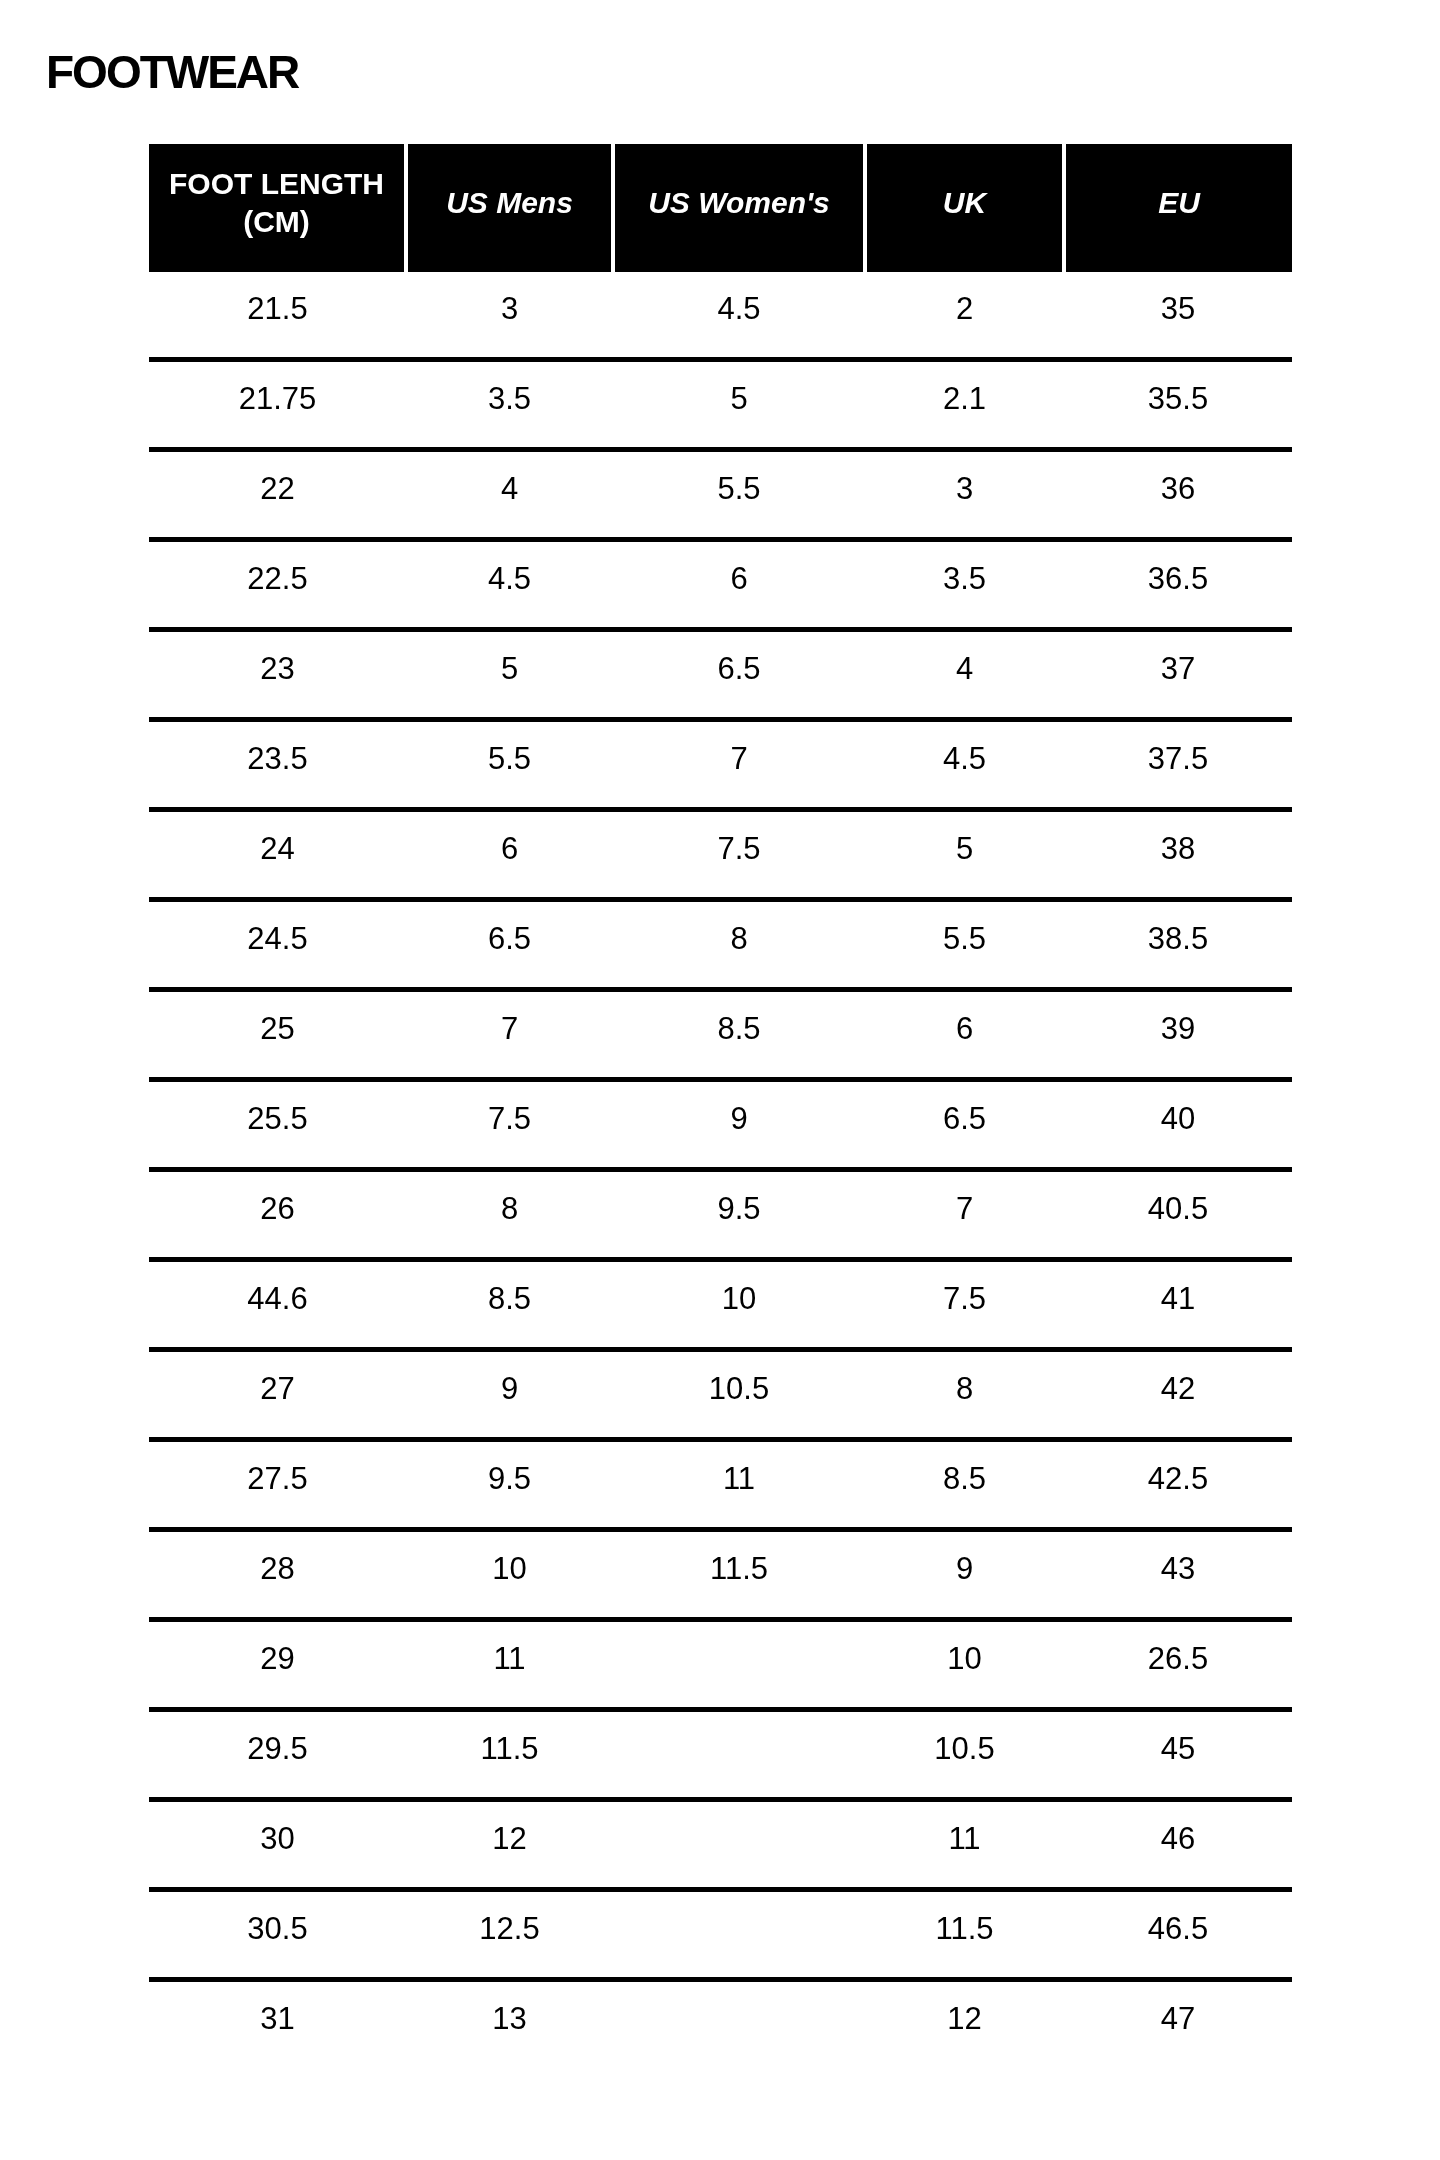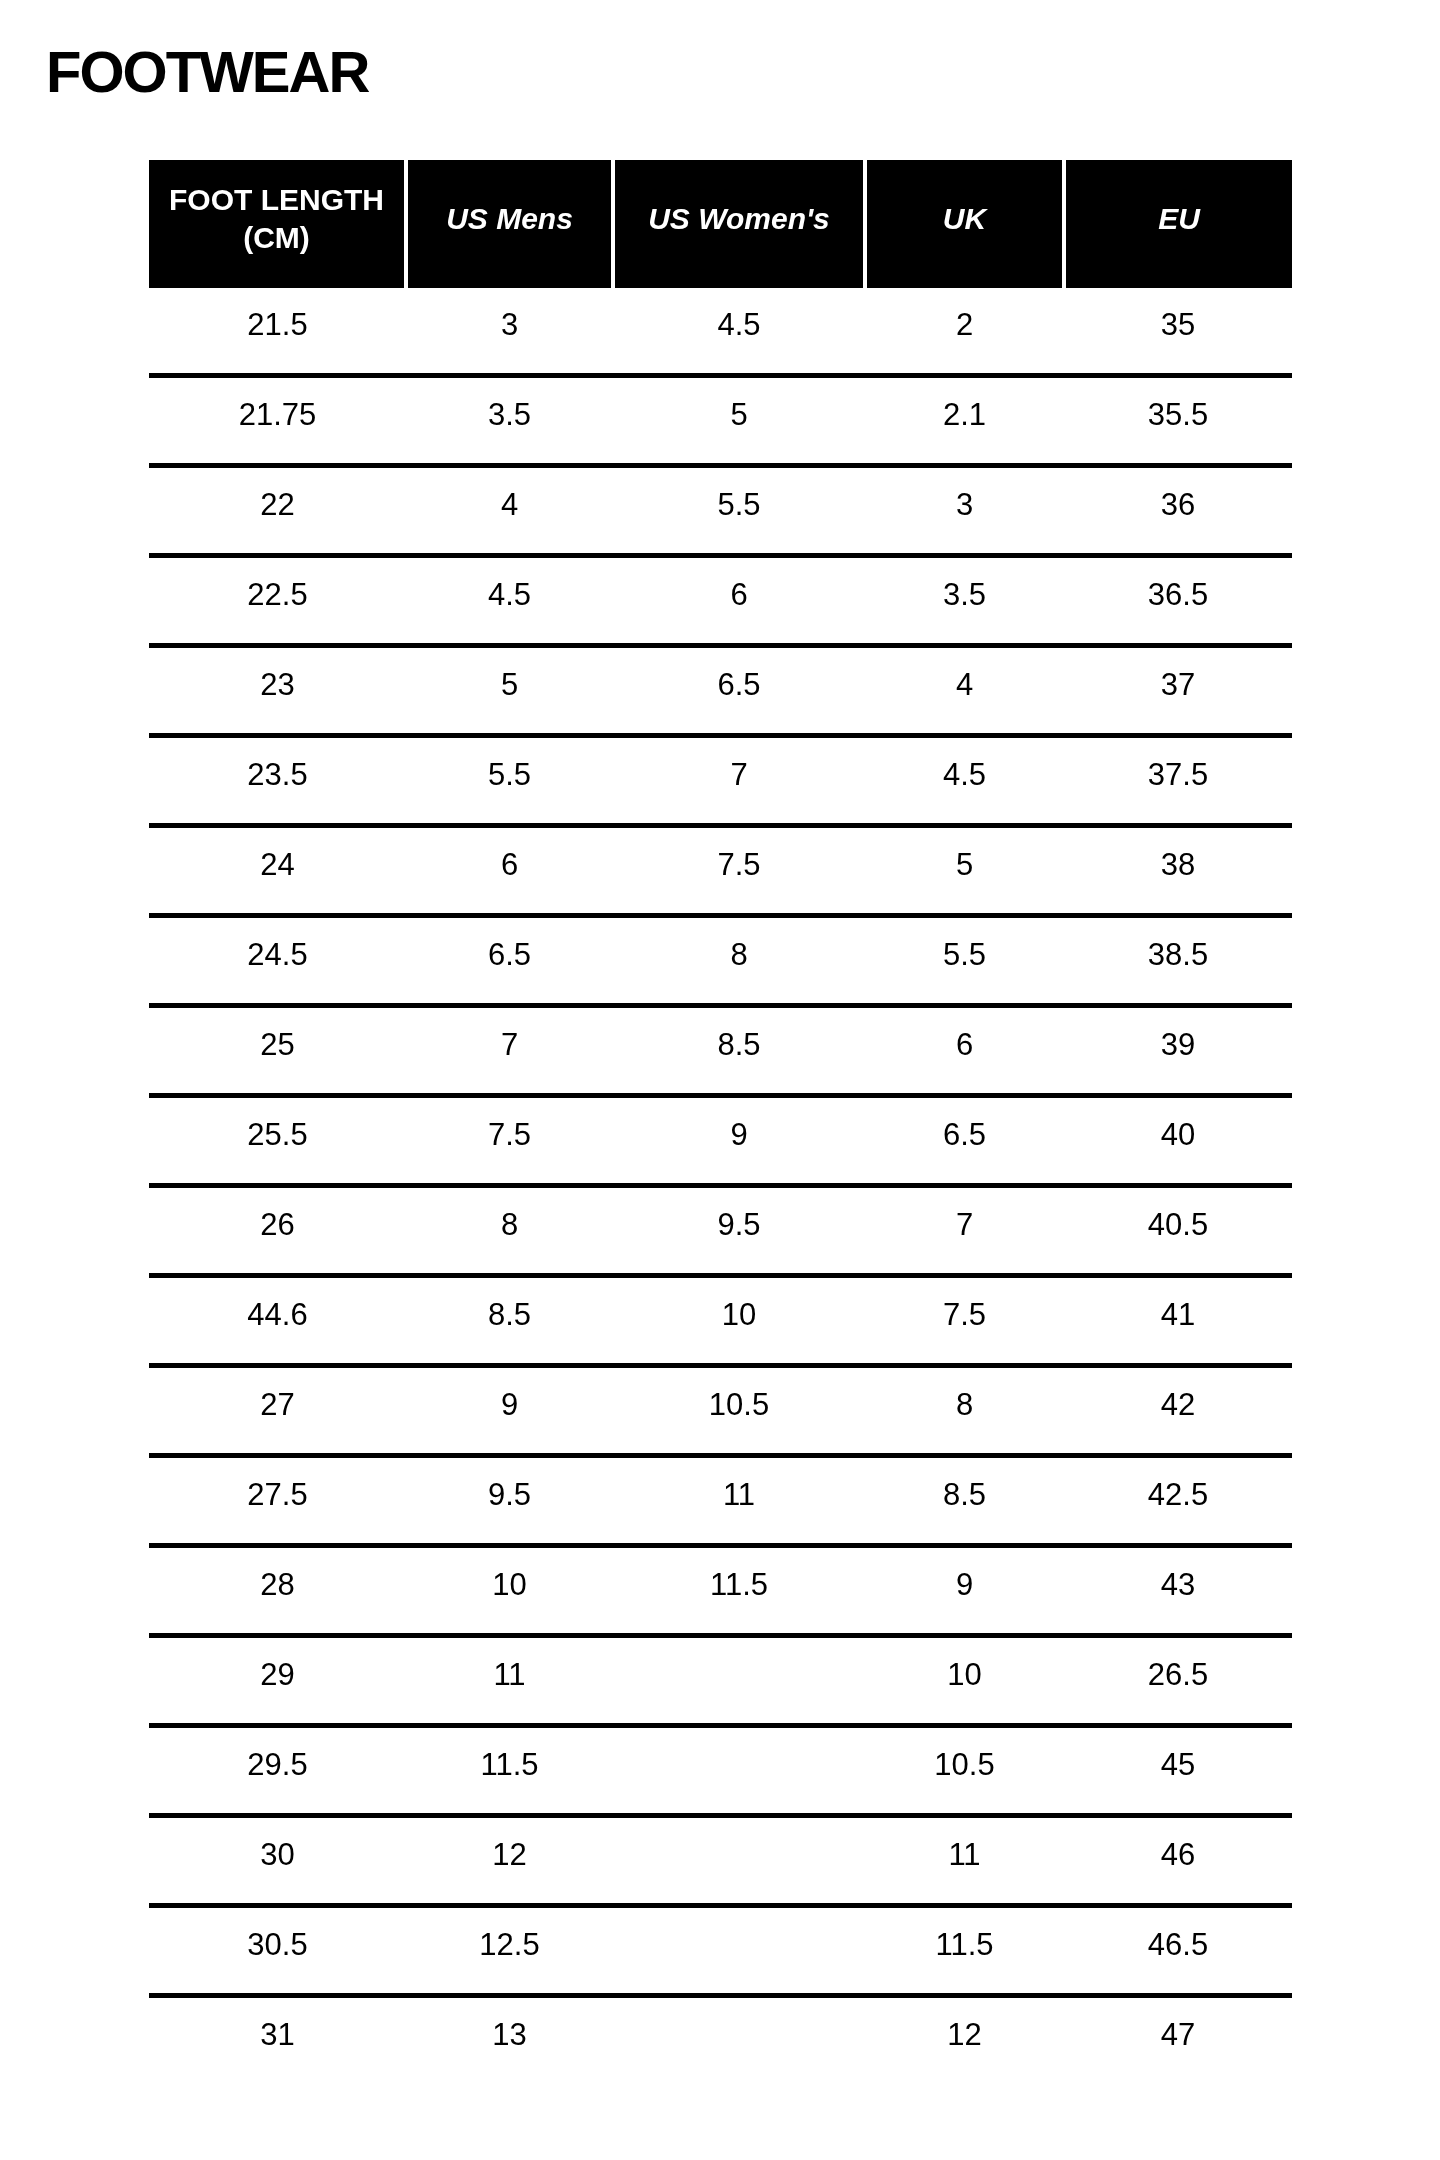--- a/index.html
+++ b/index.html
@@ -15,28 +15,28 @@
     margin: 0;
     padding: 0;
     width: 1440px;
     height: 2160px;
     background: var(--bg);
     overflow: hidden;
     font-family: "Liberation Sans", sans-serif;
   }
   h1.page-title {
     margin: 37px 0 0 46px;
-    font-size: 58px;
+    font-size: 46px;
     line-height: 70px;
     font-weight: bold;
     letter-spacing: -2px;
     color: var(--data-text);
   }
   table.size-chart {
-    margin: 53px 0 0 149px;
+    margin: 37px 0 0 149px;
     width: 1143px;
     border-collapse: collapse;
     table-layout: fixed;
   }
   col.c1 { width: 257px; }
   col.c2 { width: 207px; }
   col.c3 { width: 252px; }
   col.c4 { width: 199px; }
   col.c5 { width: 228px; }
   thead th {

